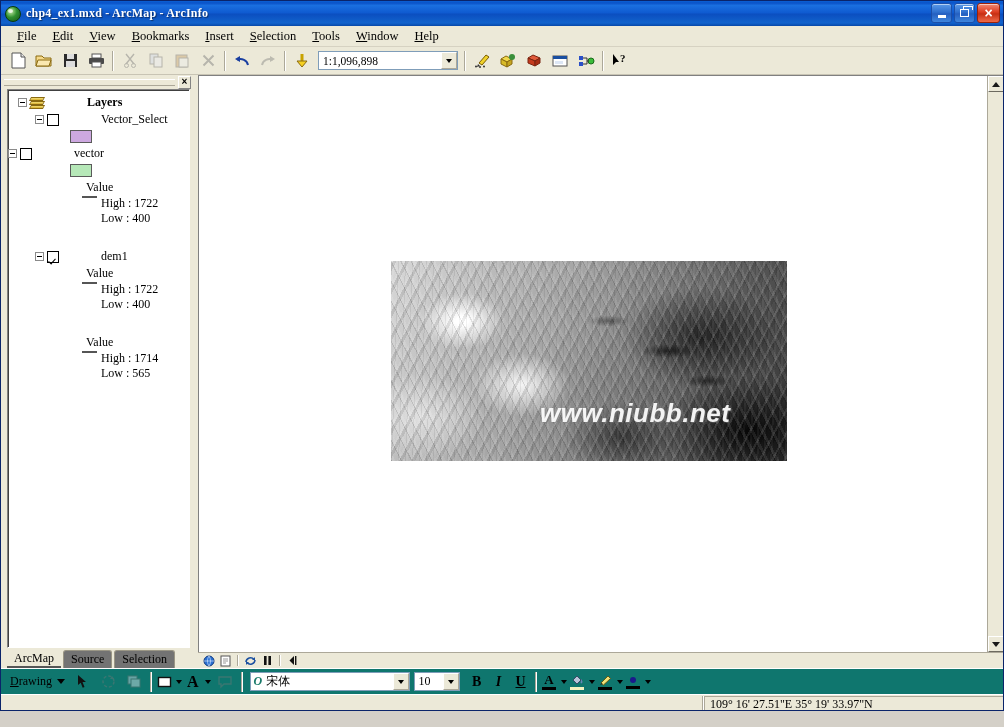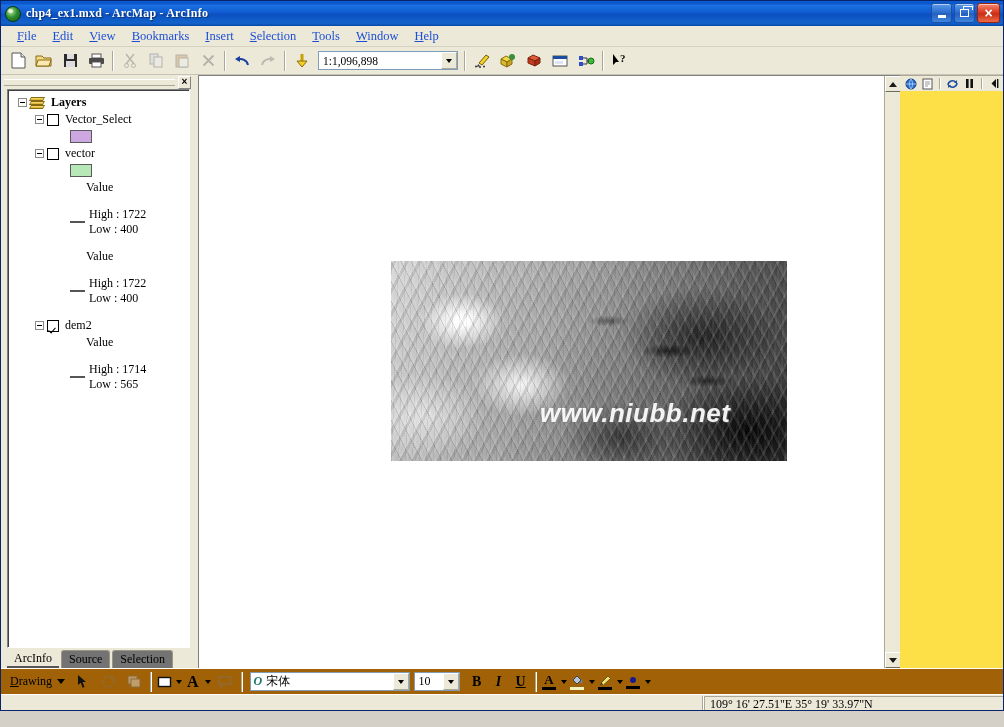--- a/index.html
+++ b/index.html
@@ -69,21 +69,21 @@
   }
 
   
   .menubar {
     height: 21px; background: #ece9d8;
     display: flex; align-items: center; padding-left: 8px;
     border-bottom: 1px solid #d6d2c2;
   }
   .menu-item {
     font-family: "Liberation Serif", serif;
-    font-size: 12.5px; color: #1d4ed8; padding: 2px 8px; white-space: nowrap;
+    font-size: 12.5px; color: #000000; padding: 2px 8px; white-space: nowrap;
   }
   .menu-item u { text-decoration: underline; }
 
   
   .toolbar {
     height: 28px; background: #ece9d8;
     display: flex; align-items: center; padding-left: 4px;
     border-bottom: 1px solid #c8c4b4;
   }
   .tb-btn {
@@ -146,28 +146,28 @@
     transform: rotate(42deg);
   }
   .layers-icon {
     width: 15px; height: 13px; margin-right: 4px; flex: none; position: relative;
   }
   .layers-icon i {
     position: absolute; left: 0; width: 14px; height: 4px; display: block;
     background: linear-gradient(180deg,#f5e27a,#d8ad2a);
     border: 1px solid #8a6a10; transform: skewX(-28deg);
   }
-  .label { padding: 0 2px; }
+  .label { padding: 0 2px; margin-left: 36px; }
   .label.bold { font-weight: bold; }
   .label.sel { background: #2a6fd0; color: #fff; padding: 1px 4px; }
   .swatch {
     width: 22px; height: 13px; border: 1px solid #5a5a5a;
   }
   .value-lbl { font-family: "Liberation Serif", serif; font-size: 12px; }
-  .legend-block { display: flex; align-items: center; }
+  .legend-block { display: flex; align-items: flex-start; margin-left: 12px; }
   .ramp { width: 15px; border: 1px solid #555; flex: none; }
   .ramp-labels {
     display: flex; flex-direction: column; justify-content: space-between;
     font-family: "Liberation Serif", serif; font-size: 12px; padding-left: 4px;
   }
 
   .toc-tabs { display: flex; align-items: flex-end; height: 20px; padding-left: 6px; }
   .toc-tab {
     font-family: "Liberation Serif", serif; font-size: 12px;
     padding: 2px 7px 2px 7px; background: #737373;
@@ -175,21 +175,21 @@
     border-radius: 3px 3px 0 0; margin-right: 2px; line-height: 13px;
   }
   .toc-tab.active {
     background: #ece9d8; border: none; border-bottom: 2px solid #555;
     font-weight: normal; padding-bottom: 1px;
   }
 
   .vsplit { width: 4px; background: #ece9d8; }
 
   
-  .map-wrap { flex: 1; display: flex; flex-direction: row; position: relative; background: #fde047; }
+  .map-wrap { flex: 1; display: flex; flex-direction: column; position: relative; background: #84cc16; }
   .map-area {
     flex: 1; position: relative; background: #fff;
     border: 1px solid #808080; border-right: none; border-bottom: none;
     overflow: hidden;
   }
   .map-scroll-v {
     position: absolute; right: 0; top: 0; bottom: 0; width: 16px;
     background: #ece9d8; border-left: 1px solid #aca899;
   }
   .sb-btn {
@@ -240,21 +240,21 @@
 
   .map-bottombar {
     height: 16px; background: #ece9d8; display: flex; align-items: center;
     border-top: 1px solid #aca899; padding-left: 2px;
   }
   .mb-btn { width: 15px; height: 14px; display:flex;align-items:center;justify-content:center; margin:0 1px; }
   .mb-sep { width:1px;height:11px;border-left:1px solid #aca899;border-right:1px solid #fff;margin:0 3px; }
 
   
   .drawbar {
-    height: 26px; background: #a16207; display: flex; align-items: center;
+    height: 26px; background: #0f766e; display: flex; align-items: center;
     padding-left: 5px; border-top: 1px solid #fff;
   }
   .draw-menu {
     font-family: "Liberation Serif", serif; font-size: 12px;
     display: flex; align-items: center; padding: 2px 4px;
   }
   .dd-arrow { width:0;height:0;border-left:4px solid transparent;border-right:4px solid transparent;border-top:5px solid #000; margin-left:5px; }
   .dd-arrow.sm { border-left-width:3.5px;border-right-width:3.5px;border-top-width:4.5px;margin-left:3px; }
   .font-box {
     width: 160px; height: 19px; background: #fff; border: 1px solid #7f9db9;
@@ -488,21 +488,21 @@
             <div class="expander">
                 <div class="bar"></div>
               </div>
             <div class="chk"></div>
             <div class="label">Vector_Select</div>
           </div>
           <div class="row" style="padding-left:62px">
             <div class="swatch" style="background:#cda8e0"></div>
           </div>
 
-          <div class="row" style="padding-left:27px">
+          <div class="row" style="">
             <div class="expander">
                 <div class="bar"></div>
               </div>
             <div class="chk"></div>
             <div class="label">vector</div>
           </div>
           <div class="row" style="padding-left:62px">
             <div class="swatch" style="background:#b6e8b8"></div>
           </div>
 
@@ -510,54 +510,54 @@
             <span class="value-lbl">Value</span>
           </div>
           <div class="legend-block" style="padding-left:62px;height:52px">
             <div class="ramp" style="background:linear-gradient(180deg,#ffffff 0%,#d9d9d9 18%,#9a9a9a 42%,#4e4e4e 70%,#0d0d0d 100%)"></div>
             <div class="ramp-labels">
               <span>High : 1722</span>
               <span>Low  : 400</span>
             </div>
           </div>
 
+          <div class="row" style="padding-left:27px">
+            <div class="expander">
+                <div class="bar"></div>
+              </div>
+            <div class="chk on"></div>
+            <div class="label">dem1</div>
+          </div>
           <div class="row" style="padding-left:78px">
             <span class="value-lbl">Value</span>
           </div>
           <div class="legend-block" style="padding-left:62px;height:52px">
             <div class="ramp" style="background:linear-gradient(180deg,#1b1b6e 0%,#20408c 10%,#1f6b3a 26%,#3f9c2a 38%,#9ec92a 50%,#f2e41a 62%,#f5b418 74%,#e07a14 86%,#8a3510 100%)"></div>
             <div class="ramp-labels">
               <span>High : 1722</span>
               <span>Low  : 400</span>
             </div>
           </div>
 
-          <div class="row" style="padding-left:27px">
-            <div class="expander">
-                <div class="bar"></div>
-              </div>
-            <div class="chk on"></div>
-            <div class="label">dem2</div>
-          </div>
           <div class="row" style="padding-left:78px">
             <span class="value-lbl">Value</span>
           </div>
           <div class="legend-block" style="padding-left:62px;height:52px">
             <div class="ramp" style="background:linear-gradient(180deg,#1f7ab0 0%,#18a6c4 16%,#17b48a 32%,#3bc04a 46%,#9fd62a 58%,#f0e018 70%,#f5b018 84%,#e2700f 100%)"></div>
             <div class="ramp-labels">
               <span>High : 1714</span>
               <span>Low  : 565</span>
             </div>
           </div>
 
         </div>
       </div>
 
       <div class="toc-tabs">
-        <div class="toc-tab active">ArcInfo</div>
+        <div class="toc-tab active">ArcMap</div>
         <div class="toc-tab">Source</div>
         <div class="toc-tab">Selection</div>
       </div>
     </div>
 
     <div class="vsplit"></div>
 
     <div class="map-wrap">
       <div class="map-area">
         <div class="raster"></div>

